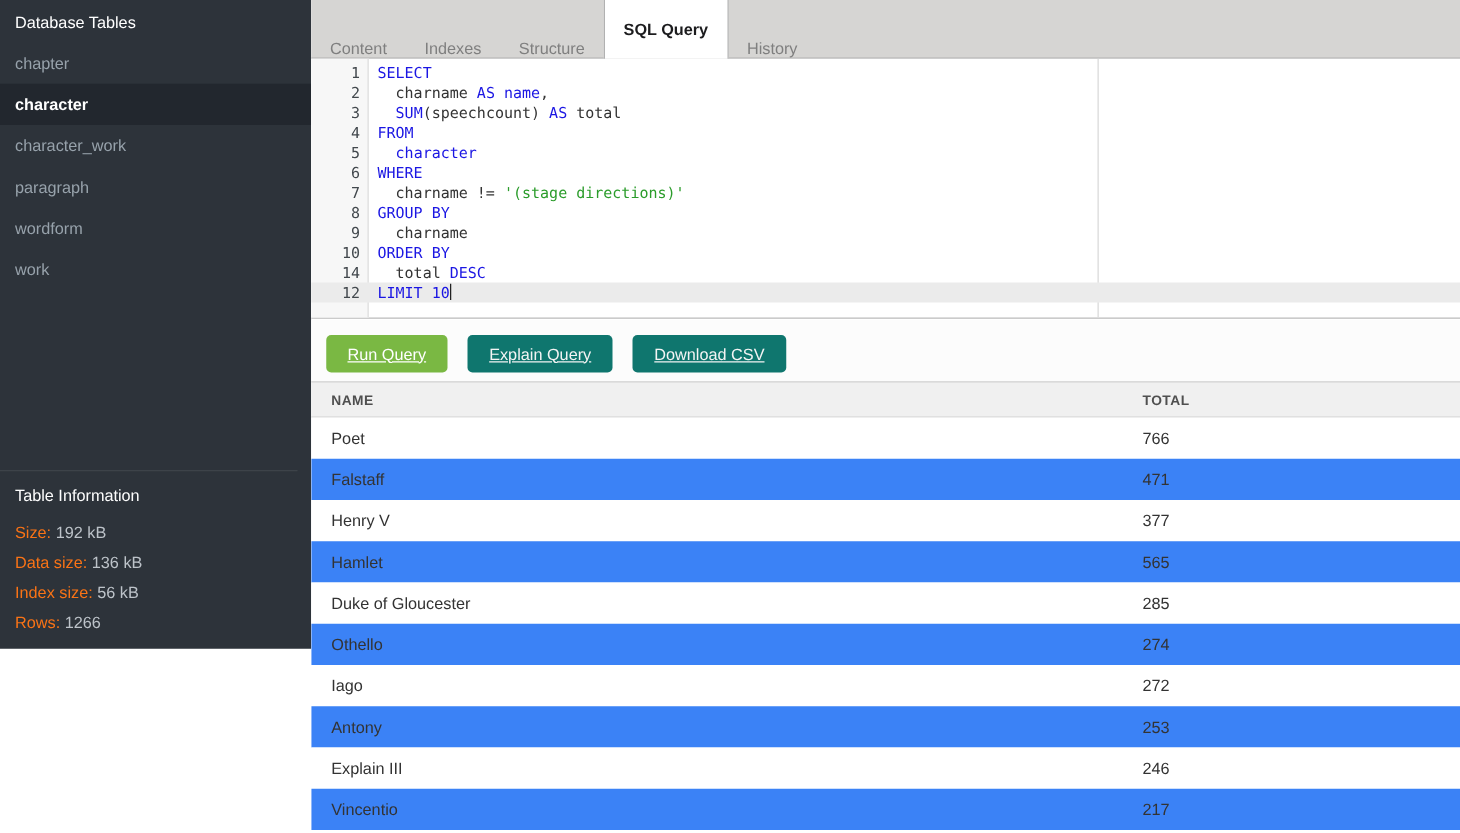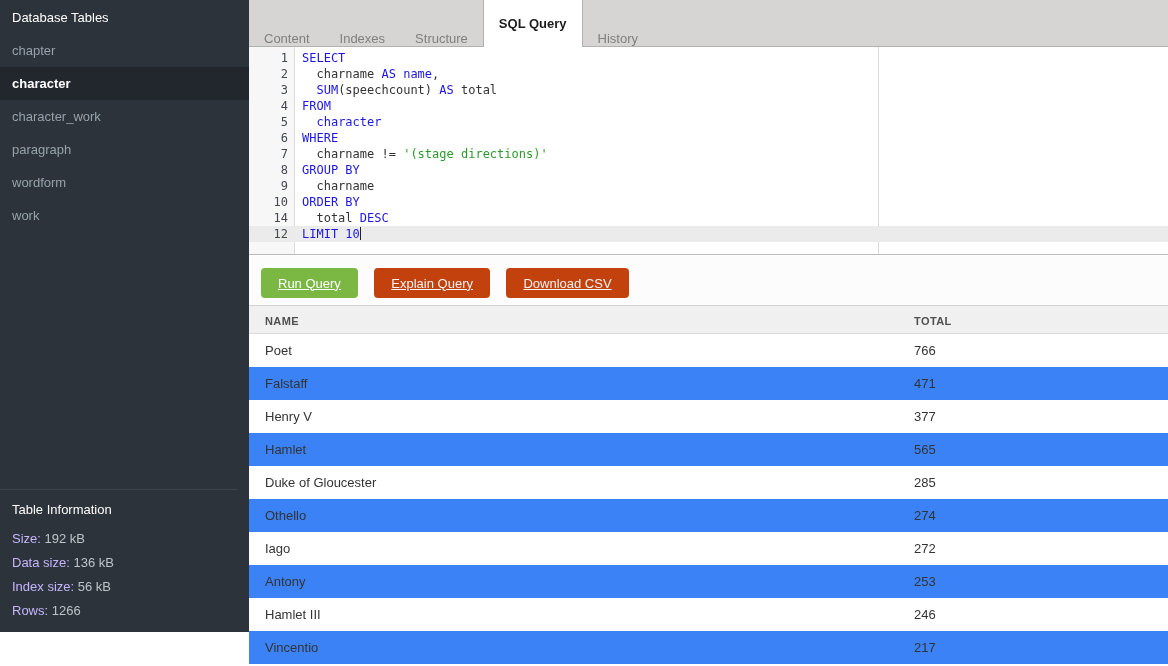--- a/index.html
+++ b/index.html
@@ -1,28 +1,28 @@
 <!DOCTYPE html>
 <html><head>
 <meta charset="utf-8">
 <style>
   * { margin:0; padding:0; box-sizing:border-box; }
   html,body { width:1168px; height:666px; overflow:hidden; }
   body { font-family:"Liberation Sans", sans-serif; background:#fff; position:relative; }
 
   
-  .sidebar { position:absolute; left:0; top:0; width:249px; height:632px; background:#2d333a; }
+  .sidebar { position:absolute; left:0; top:0; width:249px; height:519px; background:#2d333a; }
   .sb-title { padding:10px 12px 9px 12px; font-size:13px; color:#ffffff; }
   .table-list { list-style:none; }
   .table-list li { height:33px; line-height:33px; padding-left:12px; font-size:13px; color:#97a2ab; cursor:pointer; }
   .table-list li.selected { background:#22272e; color:#ffffff; font-weight:bold; }
   .table-info { position:absolute; left:0; right:11px; bottom:0; padding:12px 12px 4px 12px; border-top:1px solid rgba(255,255,255,0.08); }
   .ti-title { font-size:13px; color:#fdfdfd; margin-bottom:15px; }
   .ti-item { font-size:13px; margin-bottom:10px; line-height:14px; }
-  .ti-item .lbl { color:#c4b5fd; }
+  .ti-item .lbl { color:#f97316; }
   .ti-item .val { color:#bdc3c9; }
 
   
   .main { position:absolute; left:249px; top:0; right:0; bottom:0; background:#fff; }
 
   
   .tabbar { display:flex; height:47px; background:#d6d5d3; border-bottom:1px solid #b1b1b1;align-items:flex-end; }
   .tab { display:flex; align-items:center; padding:0 15px; font-size:13px; color:#7f7f7f; cursor:pointer; }
   .tab.active { background:#ffffff; color:#1c1c1e; font-weight:bold;
                 border-left:1px solid #b1b1b1; border-right:1px solid #b1b1b1;
@@ -43,21 +43,21 @@
   .tok-str { color:#2b9c2b; }
   .tok-plain { color:#333333; }
   .cursor { display:inline-block; width:1px; height:13px; background:#222; vertical-align:-2px; }
 
   
   .toolbar { position:absolute; top:256px; left:0; right:0; height:49px; background:#fcfcfc; }
   .btn { height:30px; margin-top:12px; padding:0 17px; border:none; border-radius:4px;
          font-family:"Liberation Sans",sans-serif; font-size:13px; color:#ffffff; cursor:pointer;text-decoration:underline; }
   .btn + .btn { margin-left:12px; }
   .btn.green { background:#7ab843; margin-left:12px; }
-  .btn.gray { background:#c2410c; color:#f4f4f4; }
+  .btn.gray { background:#0f766e; color:#f4f4f4; }
 
   
   .results-header { position:absolute; top:305px; left:0; right:0; height:29px; background:#f0f0f0;
                     border-top:1px solid #d2d2d2; border-bottom:1px solid #dadada; }
   .results-header span { position:absolute; top:9px; font-size:11px; font-weight:bold;
                          letter-spacing:0.4px; color:#4f4f4f; }
   .col-name { left:16px; }
   .col-total { left:665px; }
   .results { position:absolute; top:334px; left:0; right:0; bottom:0; overflow:hidden; }
   .row { position:relative; height:33px; background:#ffffff; }
@@ -155,21 +155,21 @@
       </div>
       <div class="row">
         <span class="cell-name">Iago</span>
         <span class="cell-total">272</span>
       </div>
       <div class="row alt">
         <span class="cell-name">Antony</span>
         <span class="cell-total">253</span>
       </div>
       <div class="row">
-        <span class="cell-name">Hamlet III</span>
+        <span class="cell-name">Explain III</span>
         <span class="cell-total">246</span>
       </div>
       <div class="row alt">
         <span class="cell-name">Vincentio</span>
         <span class="cell-total">217</span>
       </div>
     </div>
 </div>
 
 </body></html>

